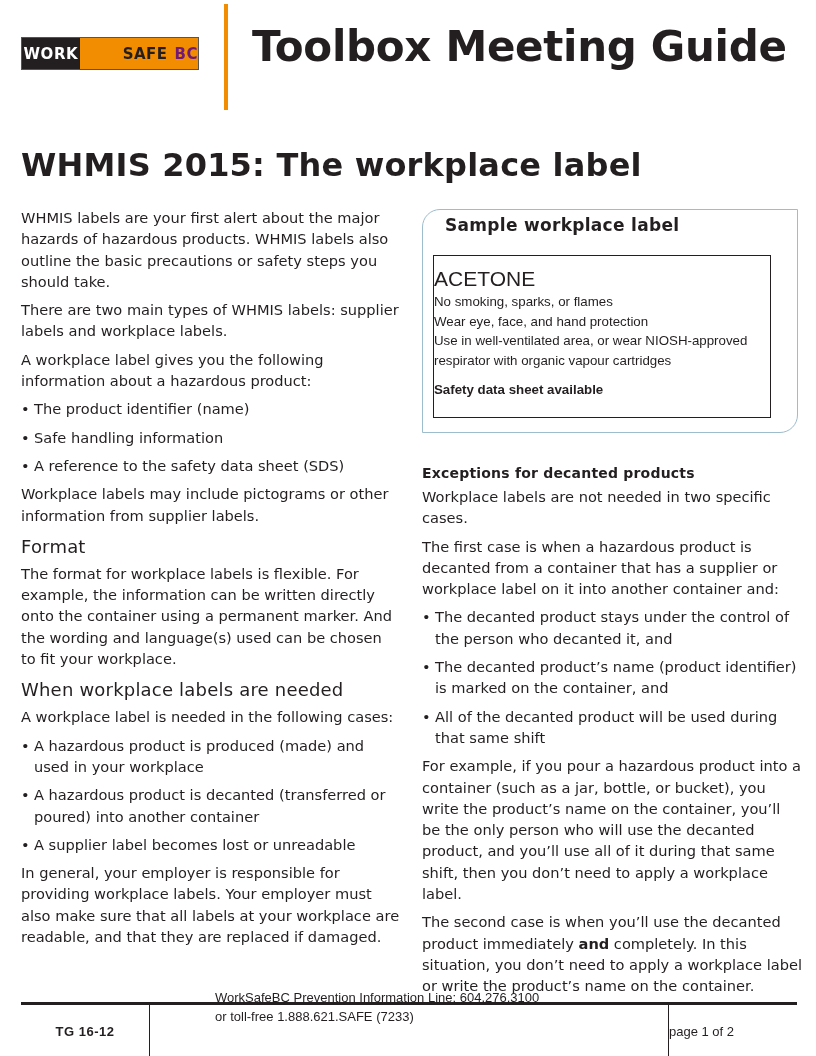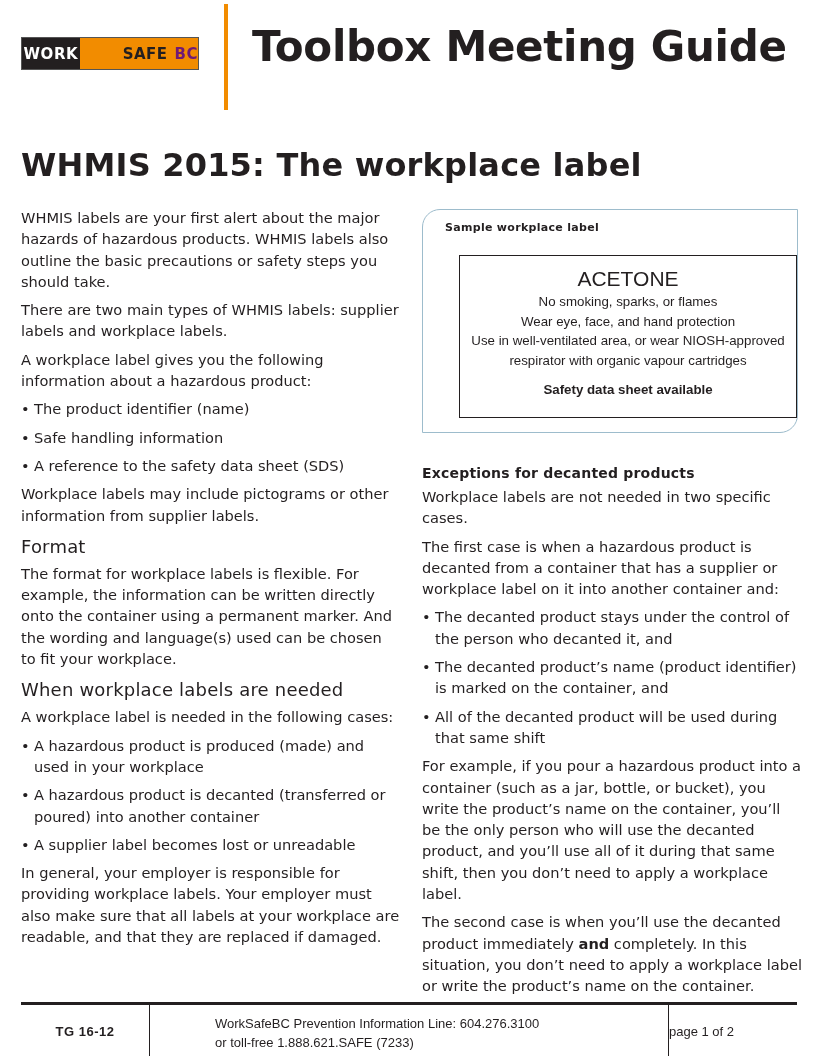--- a/index.html
+++ b/index.html
@@ -54,40 +54,40 @@
   .col li { position: relative; padding-left: 13px; margin-bottom: 7px; }
   .col li .bullet { position: absolute; left: 0; top: 0; }
 
   
   .callout {
     position: absolute; left: 422px; top: 209px; width: 376px; height: 224px;
     border: 1.5px solid #9dbccc; box-sizing: border-box;
     border-radius: 18px 0 18px 0;
   }
   .callout-title {
-    position: absolute; left: 22px; top: 11px; font-size: 11px; font-weight: bold; letter-spacing: 0.3px;
+    position: absolute; left: 22px; top: 5px; font-size: 17px; font-weight: bold; letter-spacing: 0.3px;
   }
   .label-box {
-    position: absolute; left: 36px; top: 45px; width: 338px; height: 163px;
-    border: 1.3px solid #231f20; box-sizing: border-box; text-align: center;
+    position: absolute; left: 10px; top: 45px; width: 338px; height: 163px;
+    border: 1.3px solid #231f20; box-sizing: border-box; 
     font-family: "Liberation Sans", sans-serif;
   }
   .label-name { font-size: 21px; margin-top: 10px; line-height: 26px; }
   .label-line { font-size: 13.3px; line-height: 19.5px; }
   .label-sds { font-size: 13.3px; font-weight: bold; margin-top: 12px; }
 
   
   .footer-rule { position: absolute; left: 21px; top: 1002px; width: 776px; height: 3px; background: #231f20; }
   .footer-div { position: absolute; top: 1005px; width: 1px; height: 51px; background: #231f20; }
   .footer-code {
     position: absolute; left: 21px; top: 1024px; width: 128px; text-align: center;
     font-family: "Liberation Sans", sans-serif; font-weight: bold; font-size: 13px; letter-spacing: 0.5px;
   }
   .footer-contact {
-    position: absolute; left: 215px; top: 1014px; font-family: "Liberation Sans", sans-serif; font-size: 13px; line-height: 19px;
+    position: absolute; left: 215px; top: 988px; font-family: "Liberation Sans", sans-serif; font-size: 13px; line-height: 19px;
   }
   .footer-page {
     position: absolute; left: 669px; top: 1024px; width: 128px; 
     font-family: "Liberation Sans", sans-serif; font-size: 13px;
   }
 </style>
 </head>
 <body>
 
 <div class="logo">

